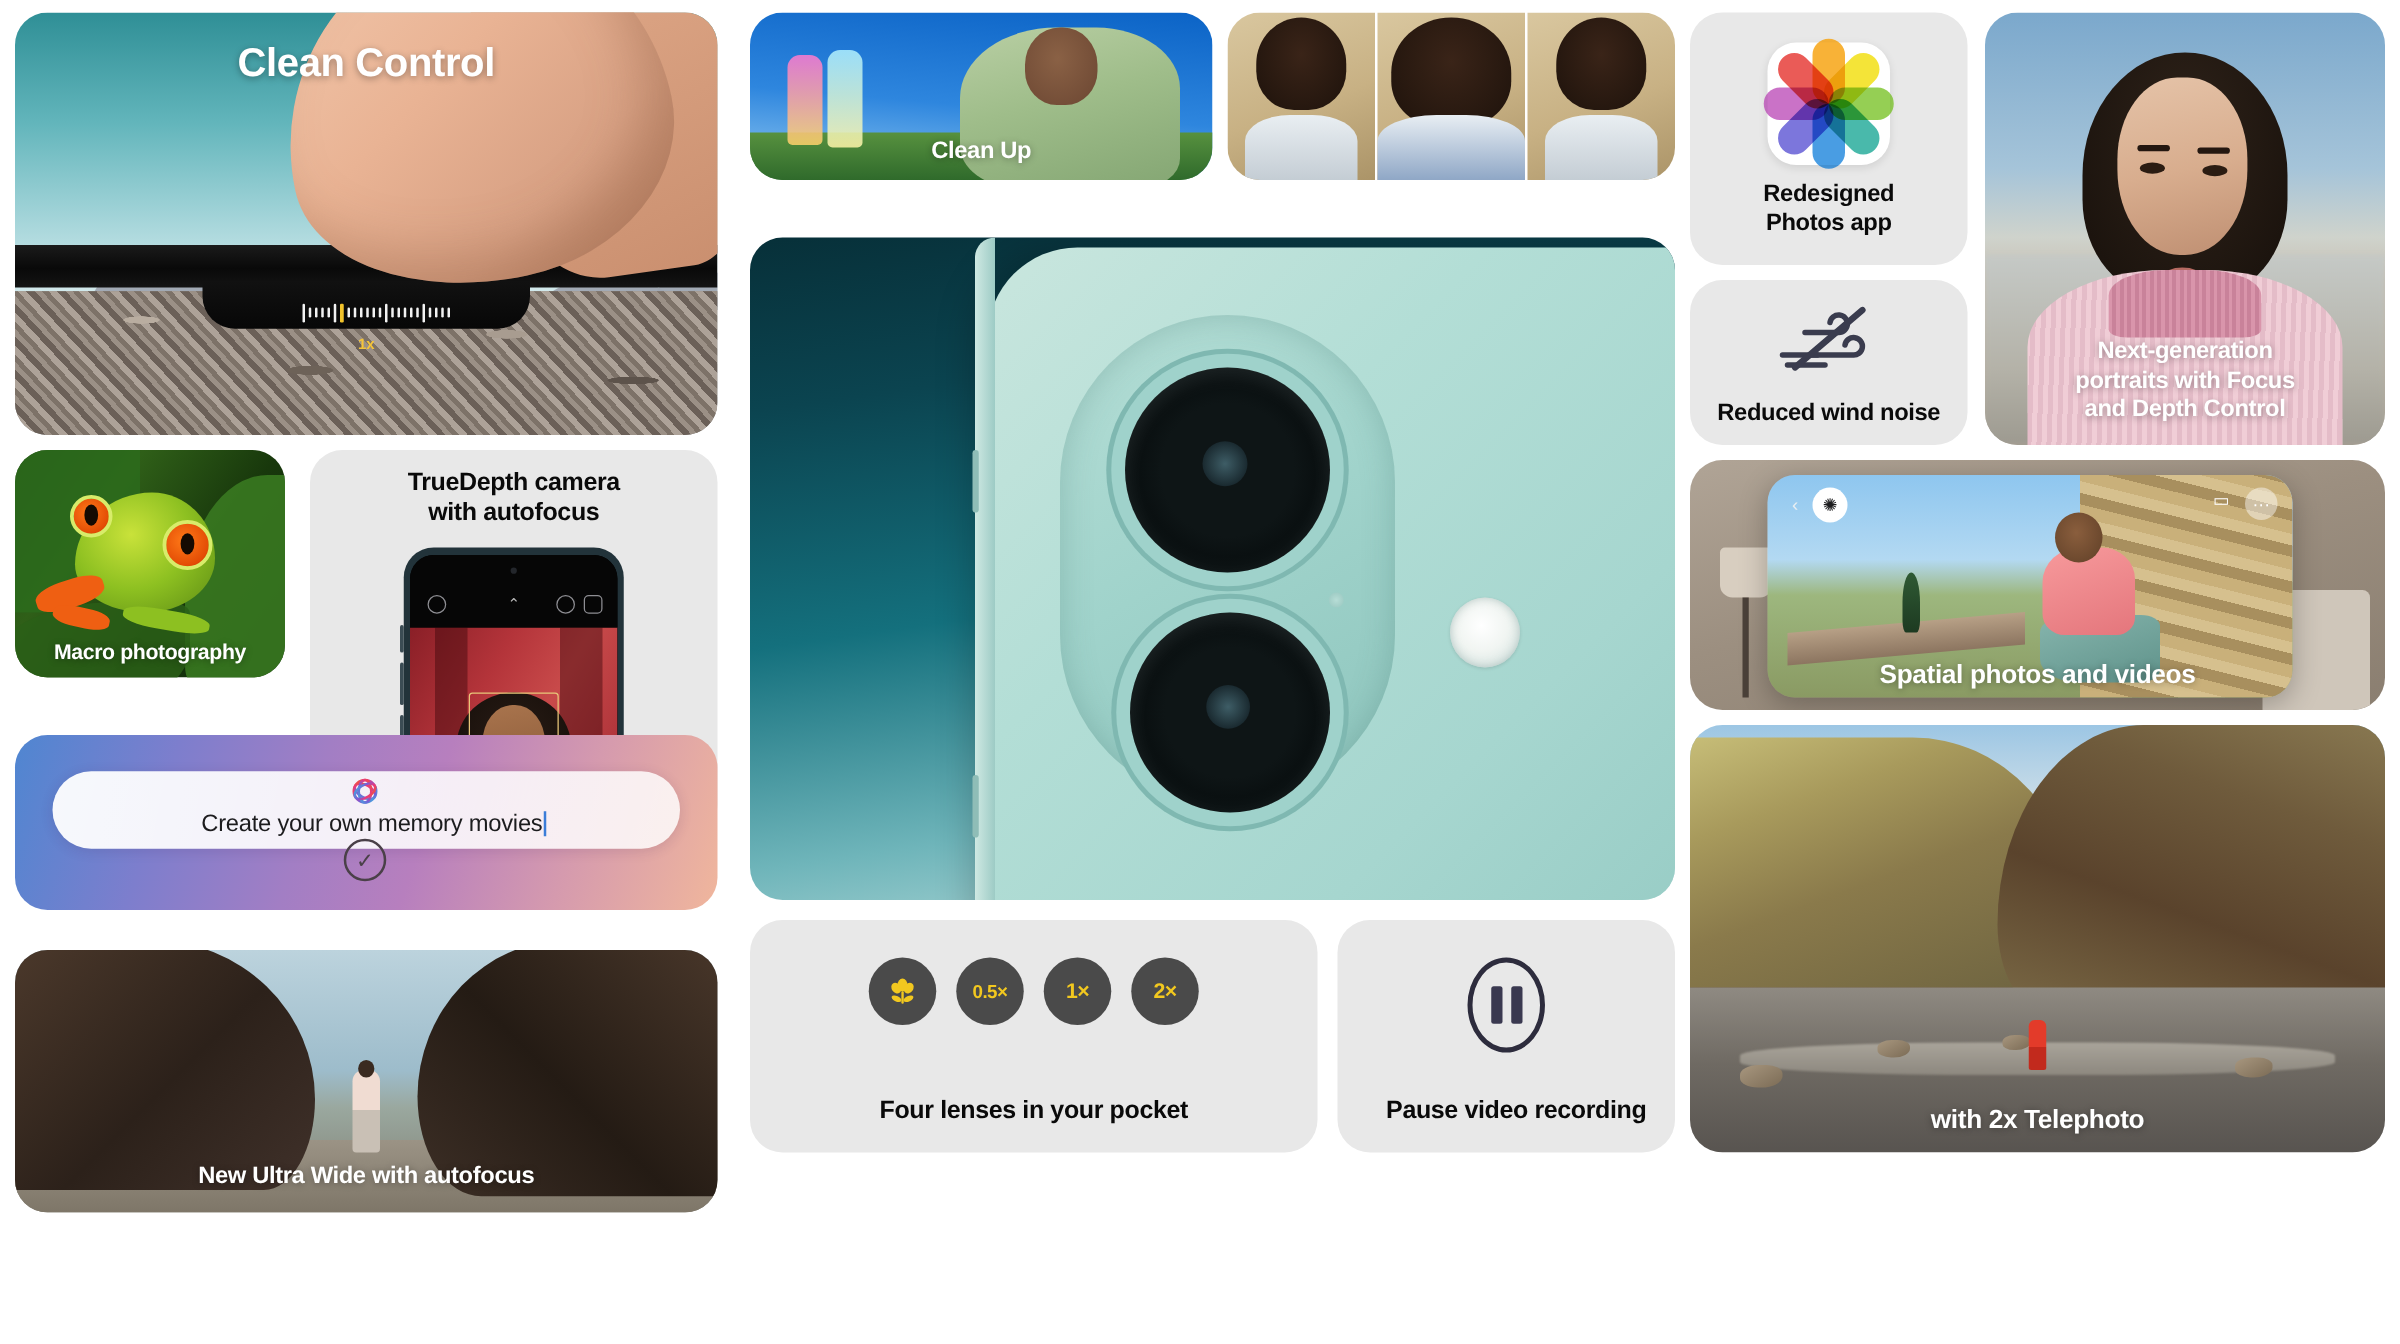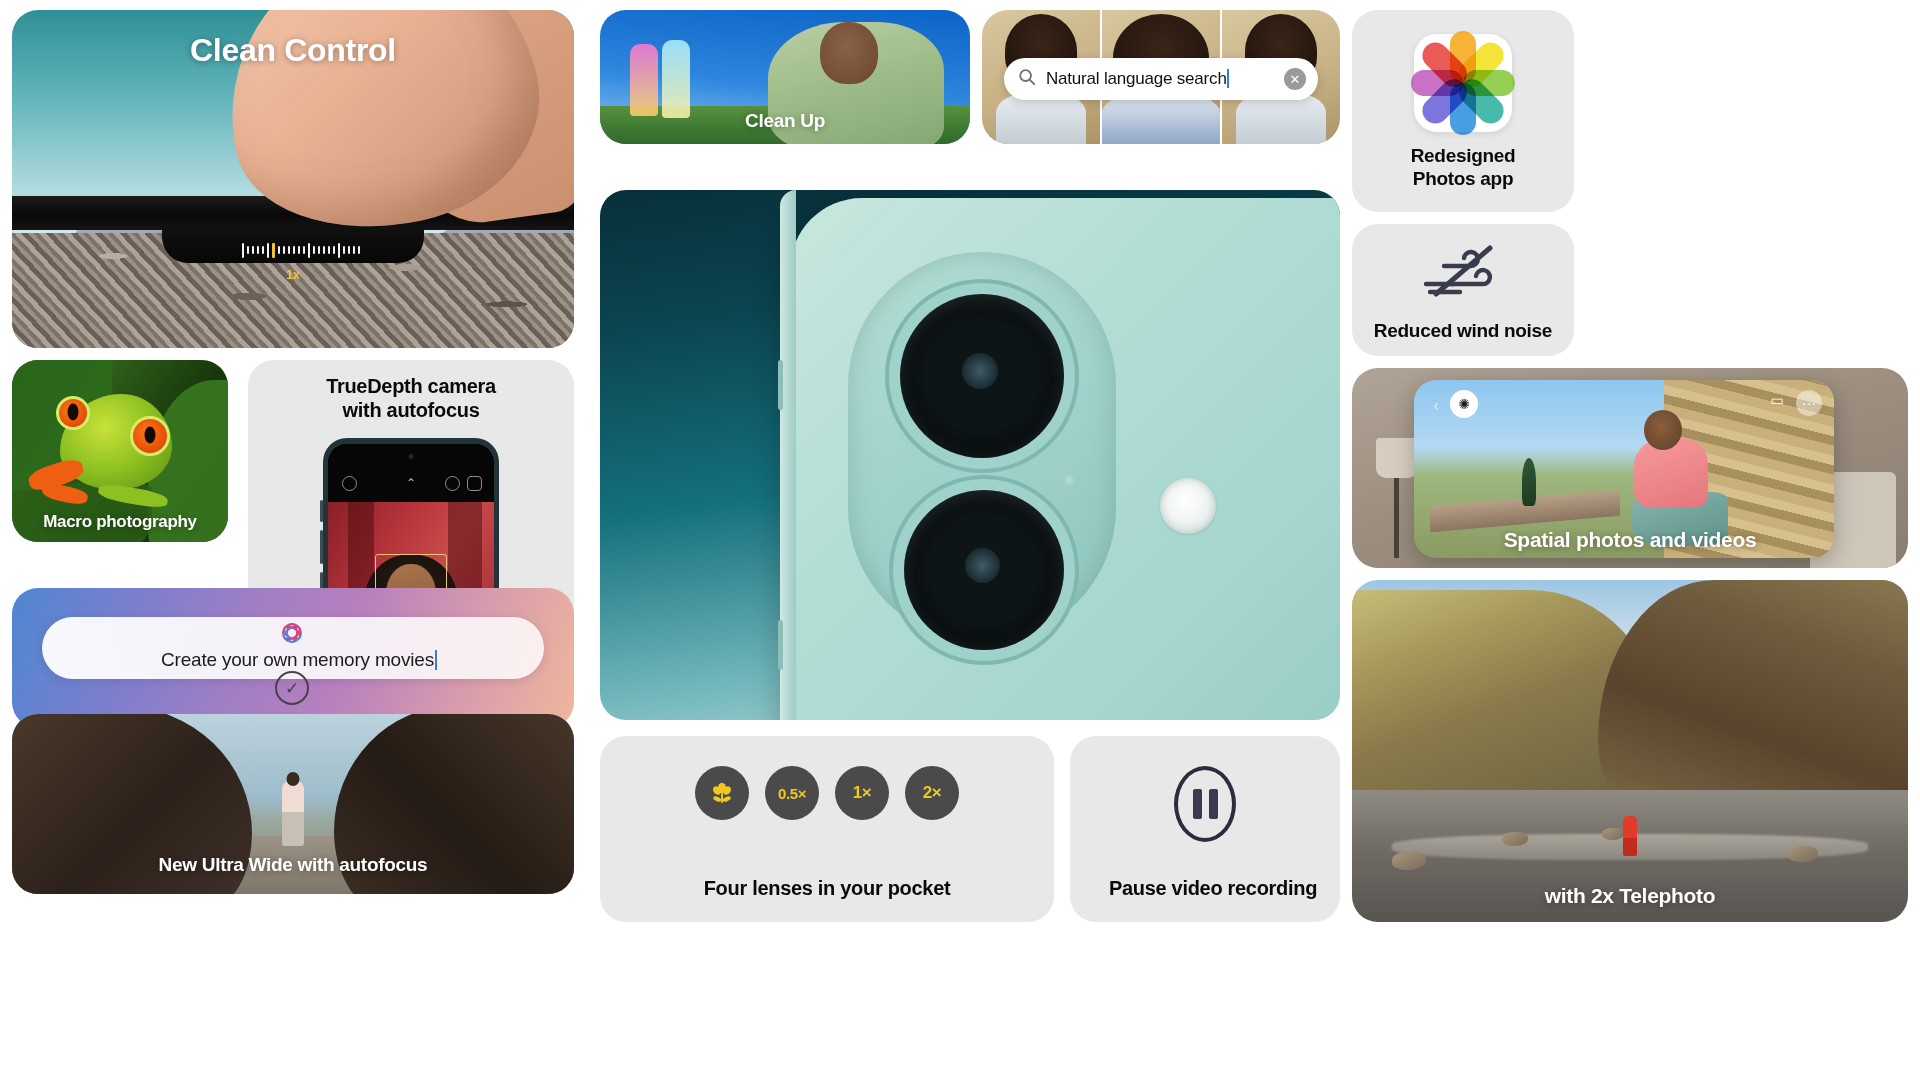--- a/index.html
+++ b/index.html
@@ -143,21 +143,21 @@
     box-shadow: 0 2px 10px rgba(60,30,80,.14);
     flex-direction: column;
   }
   .mm-siri { width: 32px; height: 32px; flex: 0 0 32px; position: relative; }
   .mm-text { flex:1; margin-left: 14px; font-size: 19px; color:#1c1c1e; font-weight:400; letter-spacing:-.2px;}
   .mm-caret { display:inline-block; width:2px; height:20px; background:#3b7dd8; vertical-align:-4px; margin-left:1px;}
   .mm-check { width: 34px; height: 34px; flex:0 0 34px; border:2px solid #4a4048; border-radius:50%;
     display:flex; align-items:center; justify-content:center; color:#4a4048; font-size:17px; line-height:1;}
 
   
-  #c-ultrawide { left: 12px; top: 714px; width: 562px; height: 180px; }
+  #c-ultrawide { left: 12px; top: 760px; width: 562px; height: 210px; }
   .uw-bg { position:absolute; inset:0; background: linear-gradient(180deg,#bcd3dd 0%, #9dbccb 46%, #9aa89f 60%, #7d7a6e 100%); }
   .uw-rockL { position:absolute; left:-10px; top:-8px; width:250px; height:200px;
     background: linear-gradient(135deg,#4d3a2c 0%, #2c211a 55%, #40312a 100%);
     border-radius: 0 58% 18% 0 / 0 70% 40% 0; }
   .uw-rockR { position:absolute; right:-10px; top:-8px; width:250px; height:205px;
     background: linear-gradient(225deg,#4a382b 0%, #241b14 55%, #3d2f26 100%);
     border-radius: 52% 0 0 22% / 66% 0 0 42%; }
   .uw-sand { position:absolute; left:0; right:0; bottom:0; height:58px;
     background: linear-gradient(180deg,#9b9385,#7e7668); }
   .uw-person { position:absolute; left:50%; transform:translateX(-50%); bottom:48px; width:22px;height:66px;
@@ -483,30 +483,20 @@
         </div>
       <div>
           <div class="nls-hair" style="width:96px;height:88px;"></div>
           <div class="nls-shirt" style="width:118px;background:linear-gradient(180deg,#e8eef3,#8fa7c6);"></div>
         </div>
       <div>
           <div class="nls-hair"></div>
           <div class="nls-shirt"></div>
         </div>
     </div>
-    <div class="nls-search">
-      <span>
-        <svg width="18" height="18" viewBox="0 0 18 18" aria-hidden="true">
-          <circle cx="7.6" cy="7.6" r="5.4" fill="none" stroke="#6e6e73" stroke-width="1.8"></circle>
-          <line x1="11.6" y1="11.6" x2="16.2" y2="16.2" stroke="#6e6e73" stroke-width="1.8" stroke-linecap="round"></line>
-        </svg>
-      </span>
-      <span class="nls-input"><span title="Natural language search">Natural language search</span><i class="nls-caret"></i></span>
-      <span class="nls-clear">✕</span>
-    </div>
   </div>
 
   <div class="card" id="c-hero">
     <div class="hero-body"></div>
     <div class="hero-rail"></div>
     <div class="hero-volbtn" style="top:170px;height:50px;"></div>
     <div class="hero-volbtn" style="top:430px;height:50px;"></div>
     <div class="hero-plateau"></div>
     <div class="hero-lens hero-lens1"></div>
     <div class="hero-lens hero-lens2"></div>
@@ -568,20 +558,39 @@
           <path d="M10 50 H40"></path>
           <path d="M44 16 a7 7 0 1 1 7 8 H24"></path>
           <path d="M56 34 a7 7 0 1 1 6 8 H30"></path>
         </g>
         <line x1="16" y1="52" x2="70" y2="6" stroke="#3a3c4e" stroke-width="5" stroke-linecap="round"></line>
       </svg>
     </div>
     <div class="cap-dark" id="cap-wind">Reduced wind noise</div>
   </div>
 
+  <div class="card" id="c-portrait">
+    <div class="pt-bg"></div>
+    <div class="pt-water"></div>
+    <div class="pt-hair"></div>
+    <div class="pt-face">
+      <div class="pt-brow" style="left:16px;top:54px;"></div>
+      <div class="pt-brow" style="right:14px;top:56px;"></div>
+      <div class="pt-eye" style="left:18px;top:68px;"></div>
+      <div class="pt-eye" style="right:16px;top:70px;"></div>
+      <div class="pt-lip"></div>
+    </div>
+    <div class="pt-sweater"></div>
+    <div class="pt-collar"></div>
+    <div class="cap-white" id="cap-portrait">
+      <span>Next-generation</span><br>
+      <span>portraits with Focus</span><br>
+      <span>and Depth Control</span>
+    </div>
+  </div>
 
   <div class="card" id="c-spatial">
     <div class="sp-room"></div>
     <div class="sp-lamp">
       <div class="sp-lampshade"></div>
         <div class="sp-lamppole"></div>
     </div>
     <div class="sp-fire"></div>
     <div class="sp-window">
       <div class="sp-wall"></div>

